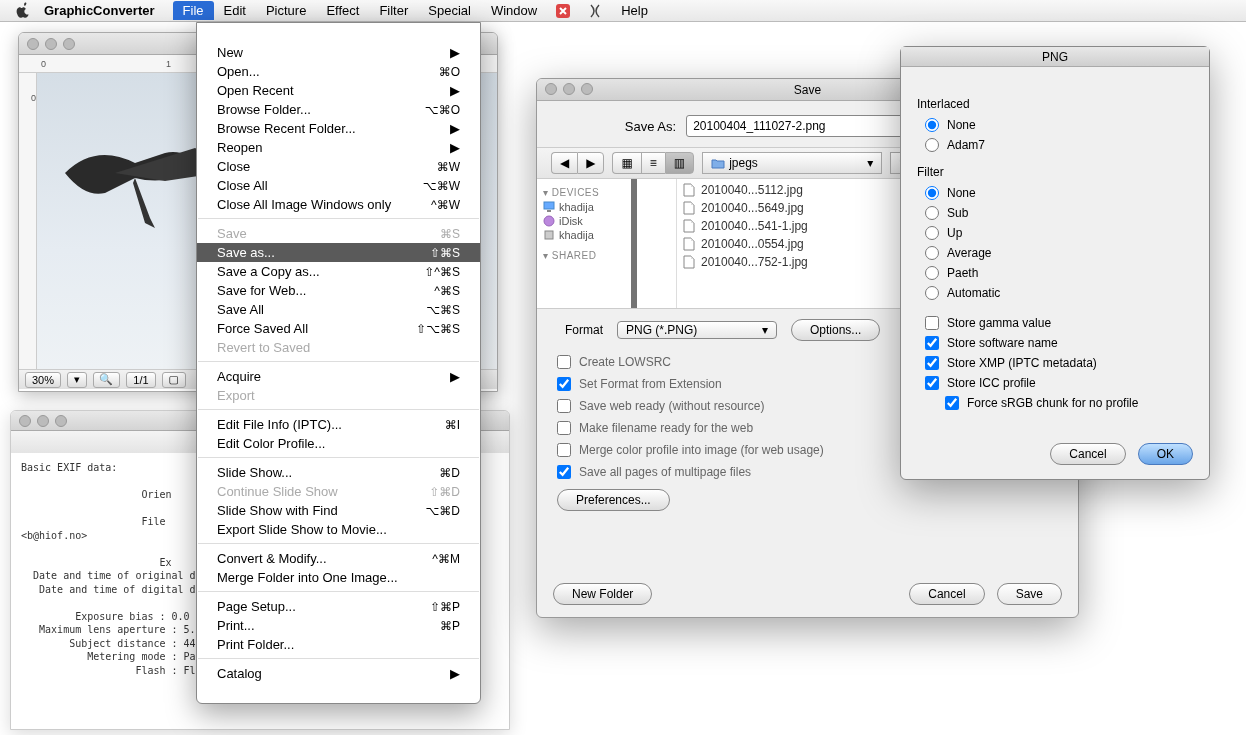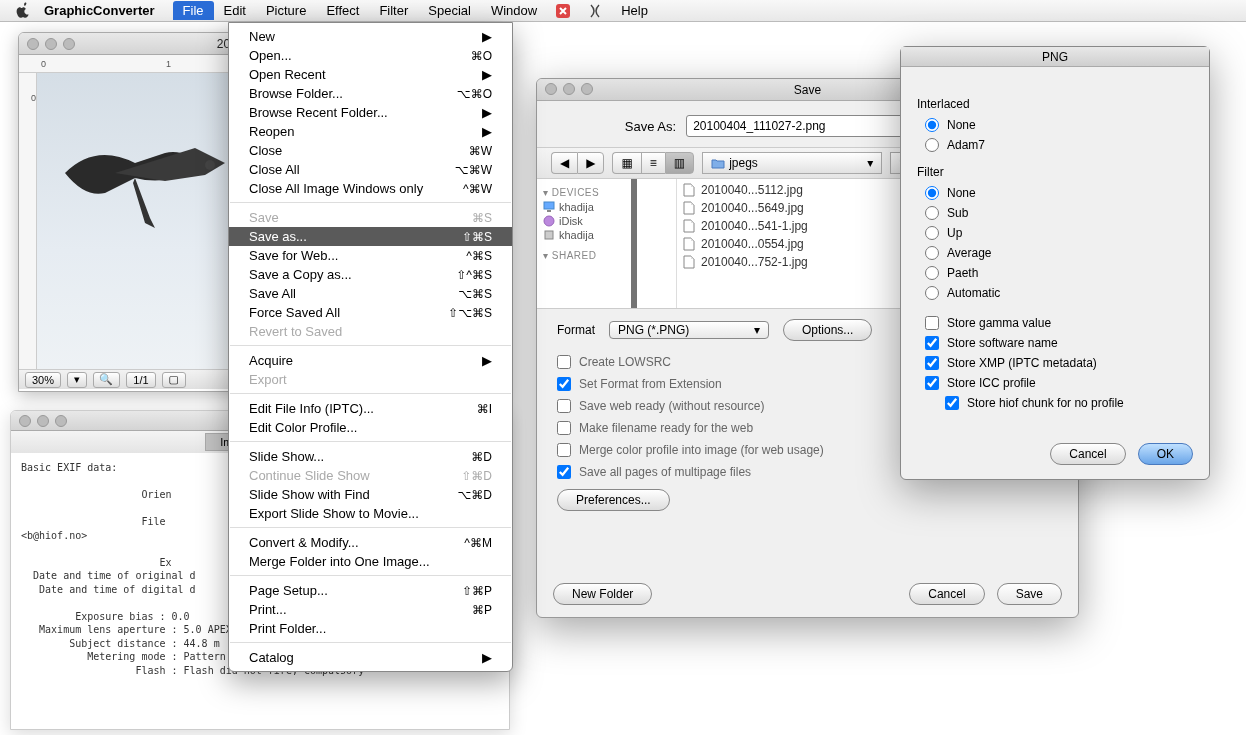--- a/index.html
+++ b/index.html
@@ -29,21 +29,21 @@
 
 
 .info-panel { position: absolute; left: 10px; top: 410px; width: 500px; height: 320px; border: 1px solid #ccc; background: #fff; border-radius: 6px 6px 0 0; box-shadow: 0 4px 18px rgba(0,0,0,.15); overflow: hidden; }
 .info-panel .titlebar { height: 20px; }
 .info-tabs { height: 22px; background: linear-gradient(#f4f4f4,#e4e4e4); display:flex; justify-content:center; align-items:center; }
 .info-tab { padding: 2px 14px; font-size:11px; border:1px solid #aaa; background: linear-gradient(#fff,#e0e0e0); }
 .info-tab.active { background: #c3c3c3; }
 .info-body { padding: 8px 10px; font-family: Monaco, monospace; font-size: 10px; color: #333; white-space: pre; line-height: 1.35; }
 
 
-.file-menu { position: absolute; left: 196px; top: 22px; width: 285px; background: #fff; border: 1px solid #888; border-radius: 0 0 6px 6px; box-shadow: 0 10px 30px rgba(0,0,0,.35); padding: 4px 0; z-index: 100; margin-left: 32px; }
+.file-menu { position: absolute; left: 196px; top: 22px; width: 285px; background: #fff; border: 1px solid #888; border-radius: 0 0 6px 6px; box-shadow: 0 10px 30px rgba(0,0,0,.35); padding: 20px 0; z-index: 100; }
 .file-menu .row { display:flex; align-items:center; height: 19px; padding: 0 20px 0 20px; font-size: 13px; position: relative; }
 .file-menu .row.sep { height: 10px; }
 .file-menu .row.sep::after { content:""; position:absolute; left:1px; right:1px; top:4px; height:1px; background:#ddd; }
 .file-menu .row.sel { background: #5a5a5a; color: #fff; }
 .file-menu .row.dis { color: #aaa; }
 .file-menu .shortcut { margin-left: auto; font-size: 12px; }
 .file-menu .arrow { margin-left: auto; }
 
 
 .save-dialog { position: absolute; left: 536px; top: 78px; width: 543px; height: 540px; background: #f0f0f0; border: 1px solid #999; border-radius: 6px; box-shadow: 0 12px 40px rgba(0,0,0,.35); z-index: 50; overflow:hidden; }
@@ -57,21 +57,21 @@
 .tb-seg .tb-btn:first-child { border-radius:4px 0 0 4px; }
 .tb-seg .tb-btn:last-child { border-radius:0 4px 4px 0; border-right:1px solid #aaa; }
 .browser { display:flex; height: 130px; background:#fff; border-bottom:1px solid #ccc; }
 .sidebar { width: 100px; border-right:6px solid #737373; padding: 4px 6px; font-size:11px; color:#555; }
 .sidebar .hdr { font-size:10px; color:#888; letter-spacing:0.5px; margin:4px 0 2px; text-transform:uppercase; }
 .sidebar .sitem { display:flex; align-items:center; gap:4px; padding:1px 0; }
 .col { width: 40px; border-right:1px solid #ddd; }
 .files { flex:1; padding: 2px 6px; font-size: 12px; overflow:hidden; }
 .files .frow { display:flex; align-items:center; gap:6px; height:18px; color:#333; }
 .format-area { padding: 10px 20px; font-size:12px; }
-.format-row { display:flex; align-items:center; gap:14px; margin-bottom:10px; }
+.format-row { display:flex; align-items:center; gap:14px; margin-bottom:10px;margin-left:8px; }
 .select-ctl { width: 160px; height:18px; border:1px solid #888; border-radius:4px; background: linear-gradient(#fff,#e8e8e8); padding:0 8px; display:flex; align-items:center; justify-content:space-between; font-size:12px; }
 .opt-row { display:flex; align-items:center; gap:8px; height:22px; color:#666; }
 .opt-row input[type=checkbox] { width:14px; height:14px; }
 .bottom-btns { position:absolute; bottom:12px; left:0; right:0; display:flex; align-items:center; padding:0 16px; }
 .mac-btn { height:22px; padding:0 18px; border:1px solid #888; border-radius:11px; background: linear-gradient(#fff,#ddd); font-size:12px; display:flex; align-items:center; }
 .mac-btn.default { background: linear-gradient(#fff,#e8e8e8); font-weight: normal; }
 
 
 .png-dialog { position: absolute; left: 900px; top: 46px; width: 310px; background: #f0f0f0; border:1px solid #888; border-radius:6px; box-shadow: 0 12px 40px rgba(0,0,0,.35); z-index: 60; padding-bottom: 14px; }
 .png-dialog .dlg-title { height: 20px; background: linear-gradient(#e8e8e8,#cfcfcf); text-align:center; font-size:12px; line-height:20px; border-bottom:1px solid #aaa; }
@@ -217,26 +217,26 @@
     <div class="row sep"></div>
     <div class="row dis">
       <span>Save</span>
       <span class="shortcut">⌘S</span>
     </div>
     <div class="row sel">
       <span>Save as...</span>
       <span class="shortcut">⇧⌘S</span>
     </div>
     <div class="row">
+      <span>Save a Copy as...</span>
+      <span class="shortcut">⇧^⌘S</span>
+    </div>
+    <div class="row">
       <span>Save for Web...</span>
       <span class="shortcut">^⌘S</span>
-    </div>
-    <div class="row">
-      <span>Save a Copy as...</span>
-      <span class="shortcut">⇧^⌘S</span>
     </div>
     <div class="row">
       <span>Save All</span>
       <span class="shortcut">⌥⌘S</span>
     </div>
     <div class="row">
       <span>Force Saved All</span>
       <span class="shortcut">⇧⌥⌘S</span>
     </div>
     <div class="row dis">
@@ -496,21 +496,21 @@
         <div class="chk-row">
           <input type="checkbox" checked="" style="">
           <span>Store XMP (IPTC metadata)</span>
         </div>
         <div class="chk-row">
           <input type="checkbox" checked="" style="">
           <span>Store ICC profile</span>
         </div>
         <div class="chk-row sub">
           <input type="checkbox" checked="" style="">
-          <span>Store hiof chunk for no profile</span>
+          <span>Force sRGB chunk for no profile</span>
         </div>
       </div>
   </div>
   <div class="png-btns">
     <div class="mac-btn">Cancel</div>
     <div class="mac-btn ok-btn">OK</div>
   </div>
 </div>
 
 </body></html>

